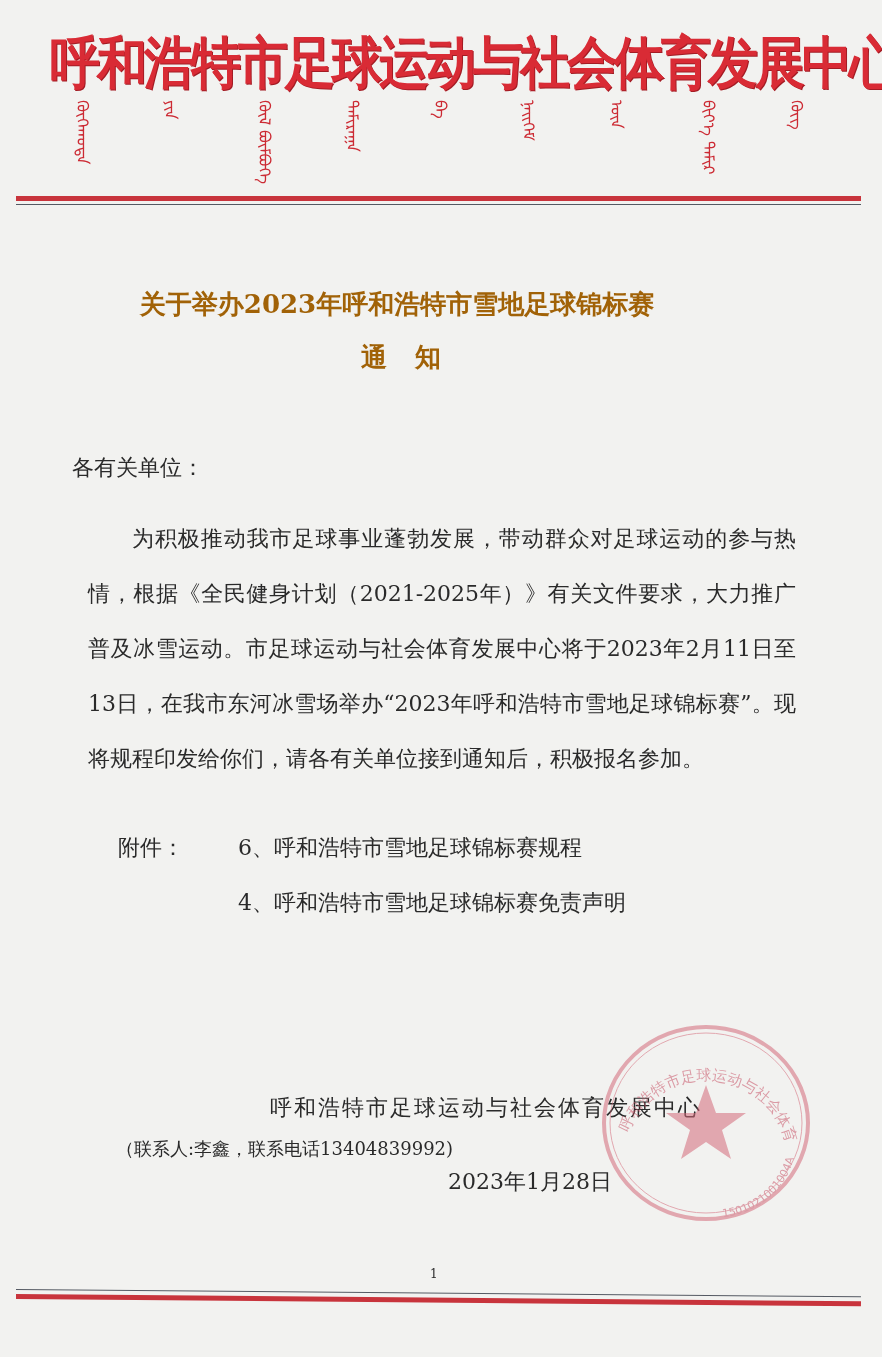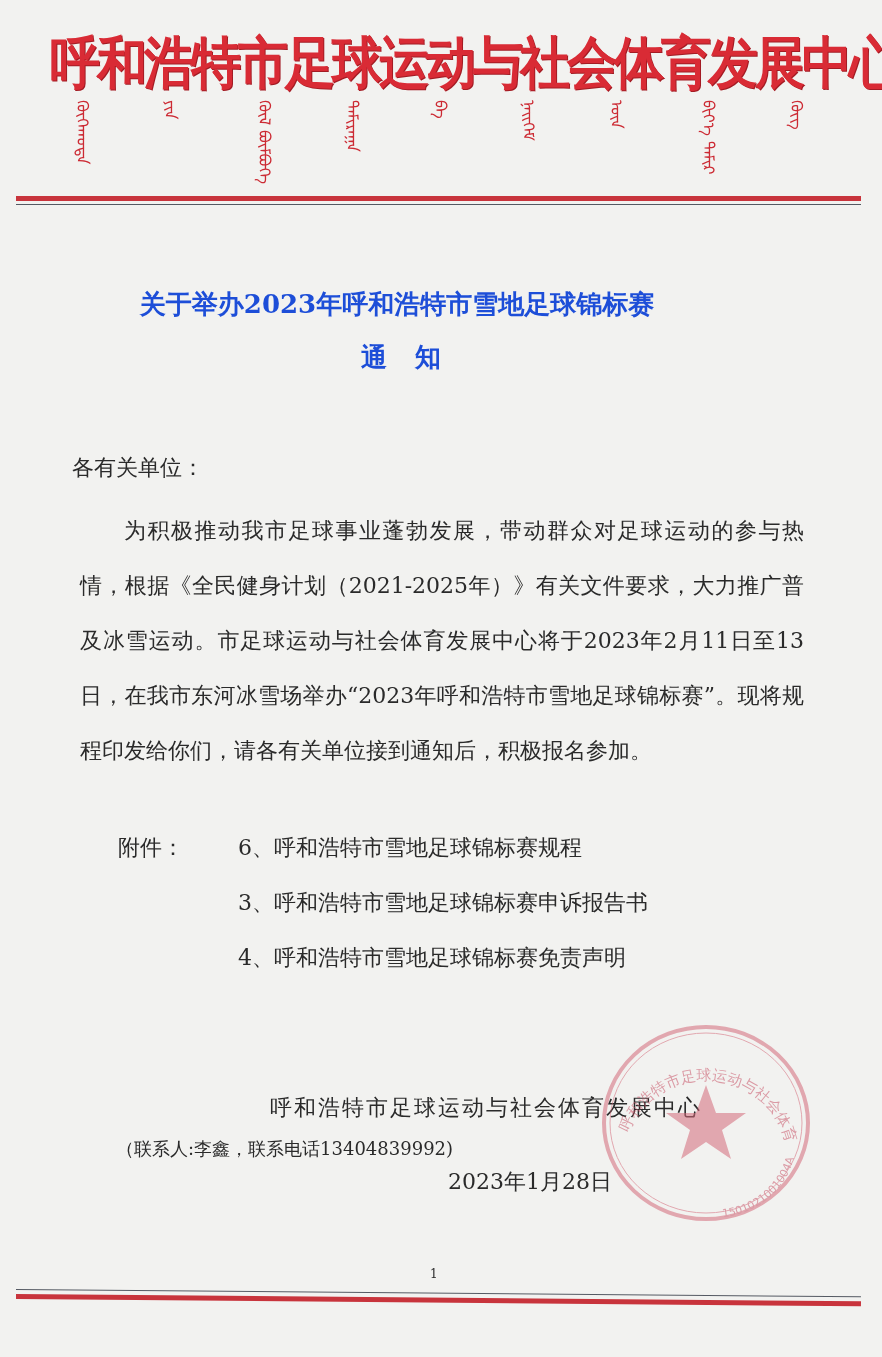--- a/index.html
+++ b/index.html
@@ -24,31 +24,31 @@
     .mongol span {
       position: absolute; top: 0;
       writing-mode: vertical-lr; font-size: 16px; color: #cc2a33;
       font-family: "DejaVu Sans", sans-serif; letter-spacing: 2px;
       line-height: 1;
     }
     .rule-top-red { position: absolute; left: 16px; top: 196px; width: 845px; height: 5px; background: #c8343c; }
     .rule-top-dark { position: absolute; left: 16px; top: 204px; width: 845px; height: 1px; background: #555a63; }
     .title {
       position: absolute; left: 0; width: 794px; text-align: center;
-      font-size: 26px; font-weight: bold; color: #1d4ed8;
+      font-size: 26px; font-weight: bold; color: #a16207;
     }
     .title1 { top: 287px; }
     .title2 { top: 340px; letter-spacing: 28px; padding-left: 36px; box-sizing: border-box; }
     .body-text {
       position: absolute; left: 72px; width: 740px;
       font-size: 22px; line-height: 55px; color: #2a2a2a;
     }
     .salutation { top: 440px; }
     .para { top: 495px; }
-    .para p { margin: 8px; text-indent: 44px; text-align: justify; }
+    .para p { margin: 16px; text-indent: 44px; text-align: justify; }
     .attachments {
       position: absolute; left: 118px; top: 820px; font-size: 22px; line-height: 55px;
     }
     .att-row { display: flex; white-space: nowrap; gap: 24px; }
     .att-label { width: 96px; }
     .signature {
       position: absolute; left: 270px; top: 1093px; font-size: 22px; letter-spacing: 2px;
     }
     .date { position: absolute; left: 448px; top: 1148px; font-size: 22px; margin-top: 19px; }
     .contact { position: absolute; left: 116px; top: 1137px; font-size: 18px; }
@@ -108,24 +108,20 @@
   <p>为积极推动我市足球事业蓬勃发展，带动群众对足球运动的参与热情，根据《全民健身计划（2021-2025年）》有关文件要求，大力推广普及冰雪运动。市足球运动与社会体育发展中心将于2023年2月11日至13日，在我市东河冰雪场举办“2023年呼和浩特市雪地足球锦标赛”。现将规程印发给你们，请各有关单位接到通知后，积极报名参加。</p>
 </div>
 
 <div class="attachments">
   <div class="att-row">
     <span class="att-label">附件：</span>
     <span>6、呼和浩特市雪地足球锦标赛规程</span>
   </div>
   <div class="att-row">
     <span class="att-label"></span>
-    <span>3、呼和浩特市雪地足球锦标赛申诉报告书</span>
-  </div>
-  <div class="att-row">
-    <span class="att-label"></span>
     <span>4、呼和浩特市雪地足球锦标赛免责声明</span>
   </div>
 </div>
 
 <div class="signature">呼和浩特市足球运动与社会体育发展中心</div>
 <div class="date">2023年1月28日</div>
 <div class="contact">（联系人:李鑫，联系电话13404839992)</div>
 
 <svg class="stamp" viewBox="0 0 212 200">
   <ellipse cx="106" cy="100" rx="102" ry="96" fill="none" stroke="#d46a7a" stroke-width="4"></ellipse>

